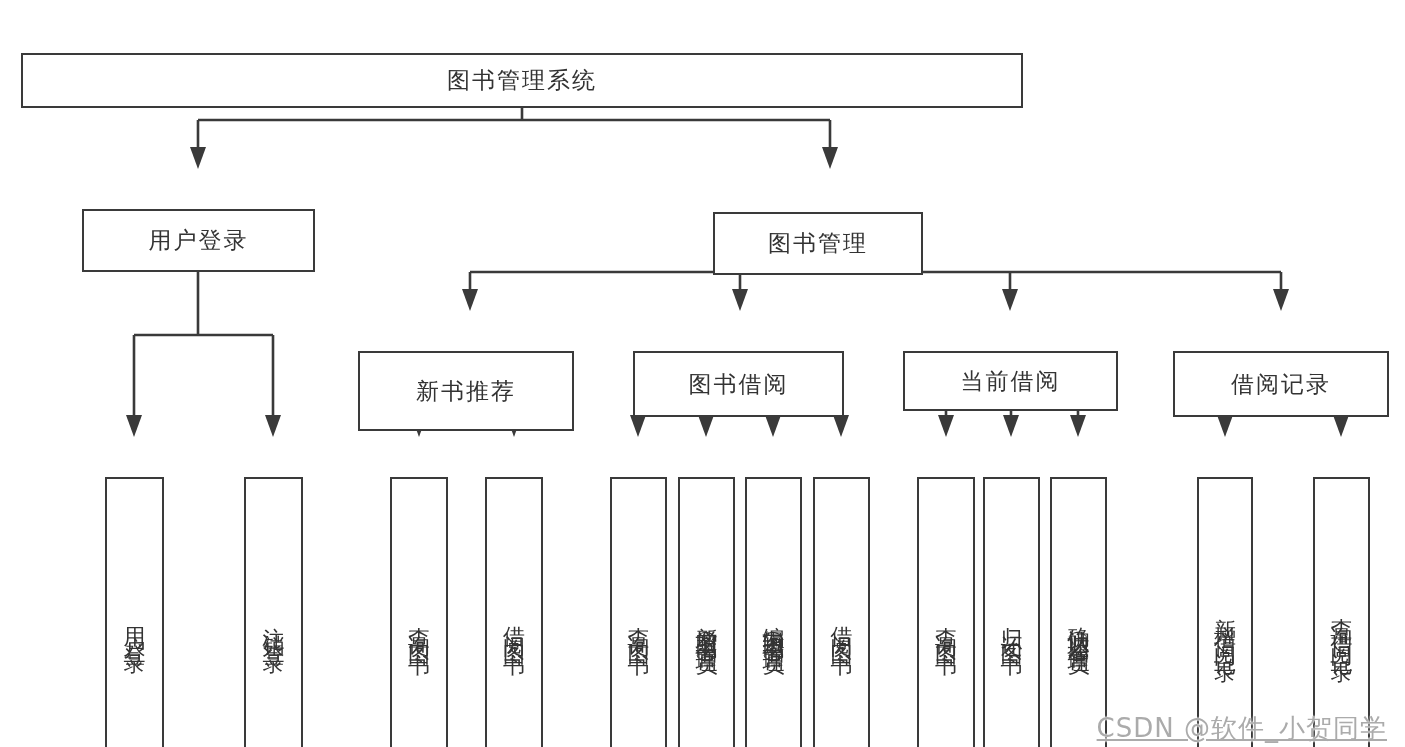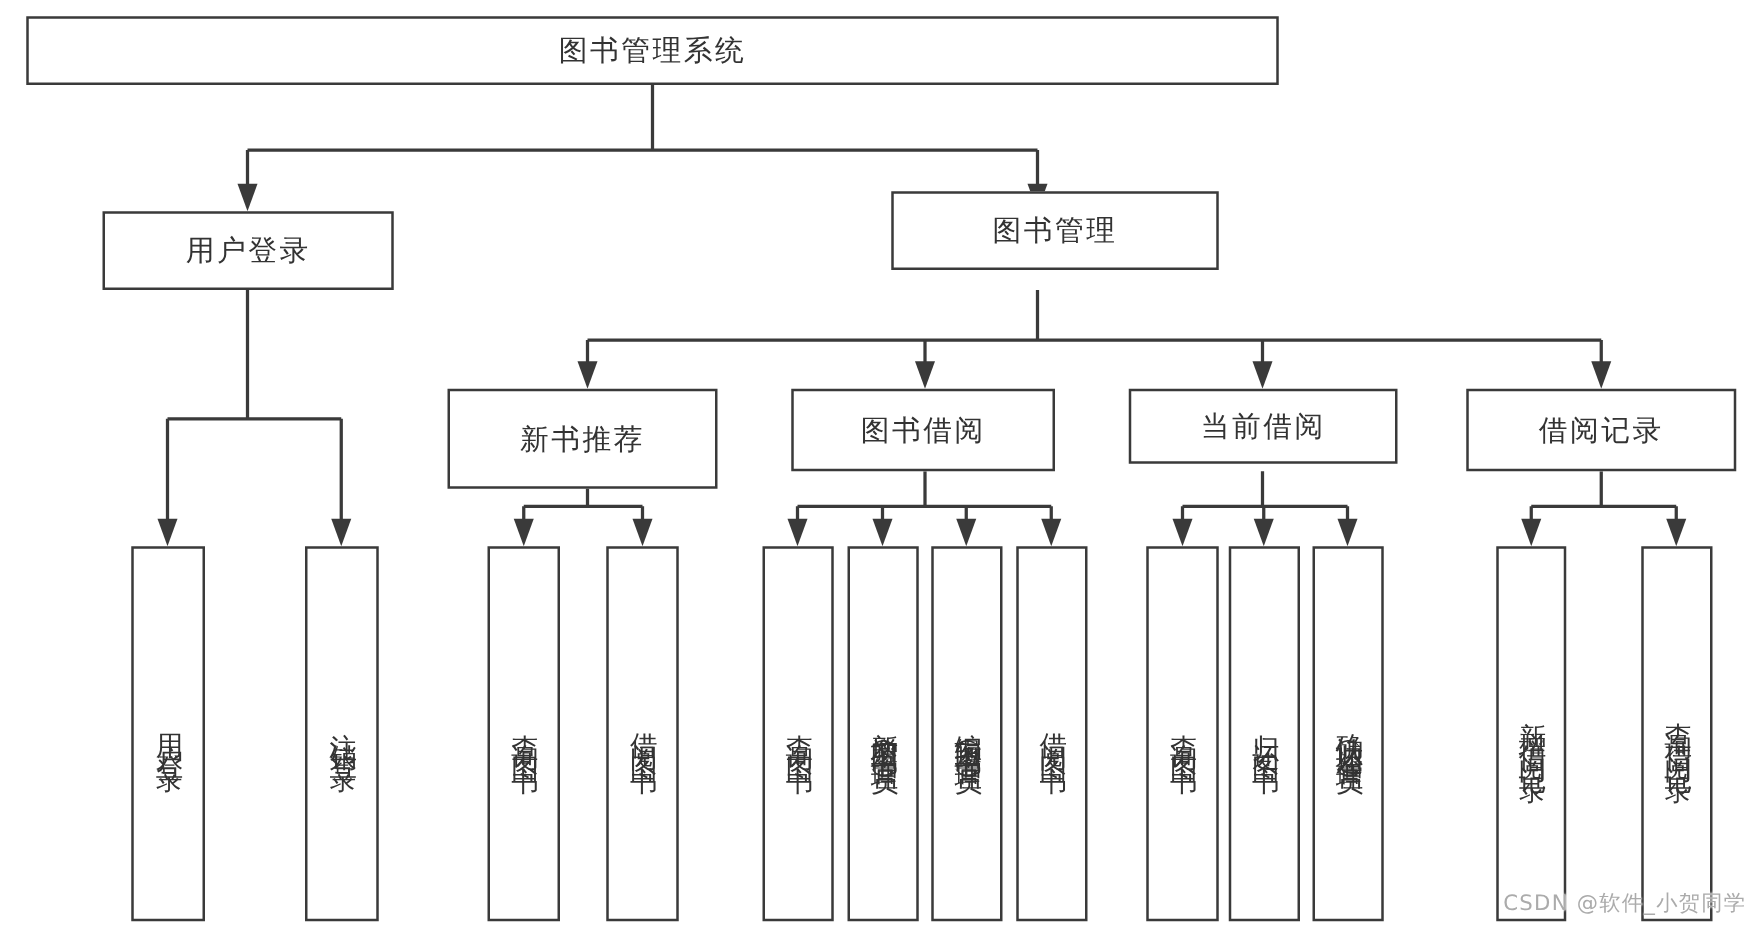--- a/index.html
+++ b/index.html
@@ -16,44 +16,46 @@
   }
   .box{
     position:absolute;
     box-sizing:border-box;
     border:2.5px solid #3a3a3a;
     background:#ffffff;
     display:flex;
     align-items:center;
     justify-content:center;
     color:#333333;
+    margin-top:40px;
   }
   .box.h span{
     font-size:23px;
     letter-spacing:2px;
     white-space:nowrap;
   }
   .box.v span{
     writing-mode:vertical-rl;
     font-size:22px;
     letter-spacing:9px;
     line-height:1;
   }
   .box.v.dense span{
     letter-spacing:4px;
   }
   .watermark{
     position:absolute;
-    right:8px;
+    right:18px;
     top:711px;
-    font-size:17px;
+    font-size:26px;
     color:#ababab;
     letter-spacing:1px;
     text-shadow:0 0 2px #ffffff, 0 0 2px #ffffff;
     white-space:nowrap;
+    text-decoration:underline;
   }
 </style>
 </head>
 <body>
 
 <div class="stage">
 
   <svg class="wires" viewBox="0 0 1405 747" xmlns="http://www.w3.org/2000/svg">
       <path d="M522 68 V120 M198 120 H830 M198 120 V150 M830 120 V150 M198 232 V335 M134 335 H273 M134 335 V418 M273 335 V418 M830 232 V272 M470 272 H1281 M470 272 V292 M740 272 V292 M1010 272 V292 M1281 272 V292 M470 377 V405 M419 405 H514 M419 405 V418 M514 405 V418 M740 377 V405 M638 405 H841 M638 405 V418 M706 405 V418 M773 405 V418 M841 405 V418 M1010 377 V405 M946 405 H1078 M946 405 V418 M1011 405 V418 M1078 405 V418 M1281 377 V405 M1225 405 H1341 M1225 405 V418 M1341 405 V418" fill="none" stroke="#3a3a3a" stroke-width="2.6"></path>
       <polygon points="190,147 206,147 198,169" fill="#3a3a3a"></polygon>
@@ -77,21 +79,21 @@
       <polygon points="1333,415 1349,415 1341,437" fill="#3a3a3a"></polygon>
     </svg>
 
   <div class="box h" style="left:21px;top:13px;width:1002px;height:55px">
     <span>图书管理系统</span>
   </div>
 
   <div class="box h" style="left:82px;top:169px;width:233px;height:63px">
     <span>用户登录</span>
   </div>
-  <div class="box h" style="left:713px;top:153px;width:262px;height:63px">
+  <div class="box h" style="left:713px;top:172px;width:210px;height:63px">
     <span>图书管理</span>
   </div>
 
   <div class="box h" style="left:358px;top:311px;width:216px;height:80px">
     <span>新书推荐</span>
   </div>
   <div class="box h" style="left:633px;top:311px;width:211px;height:66px">
     <span>图书借阅</span>
   </div>
   <div class="box h" style="left:903px;top:311px;width:215px;height:60px">

